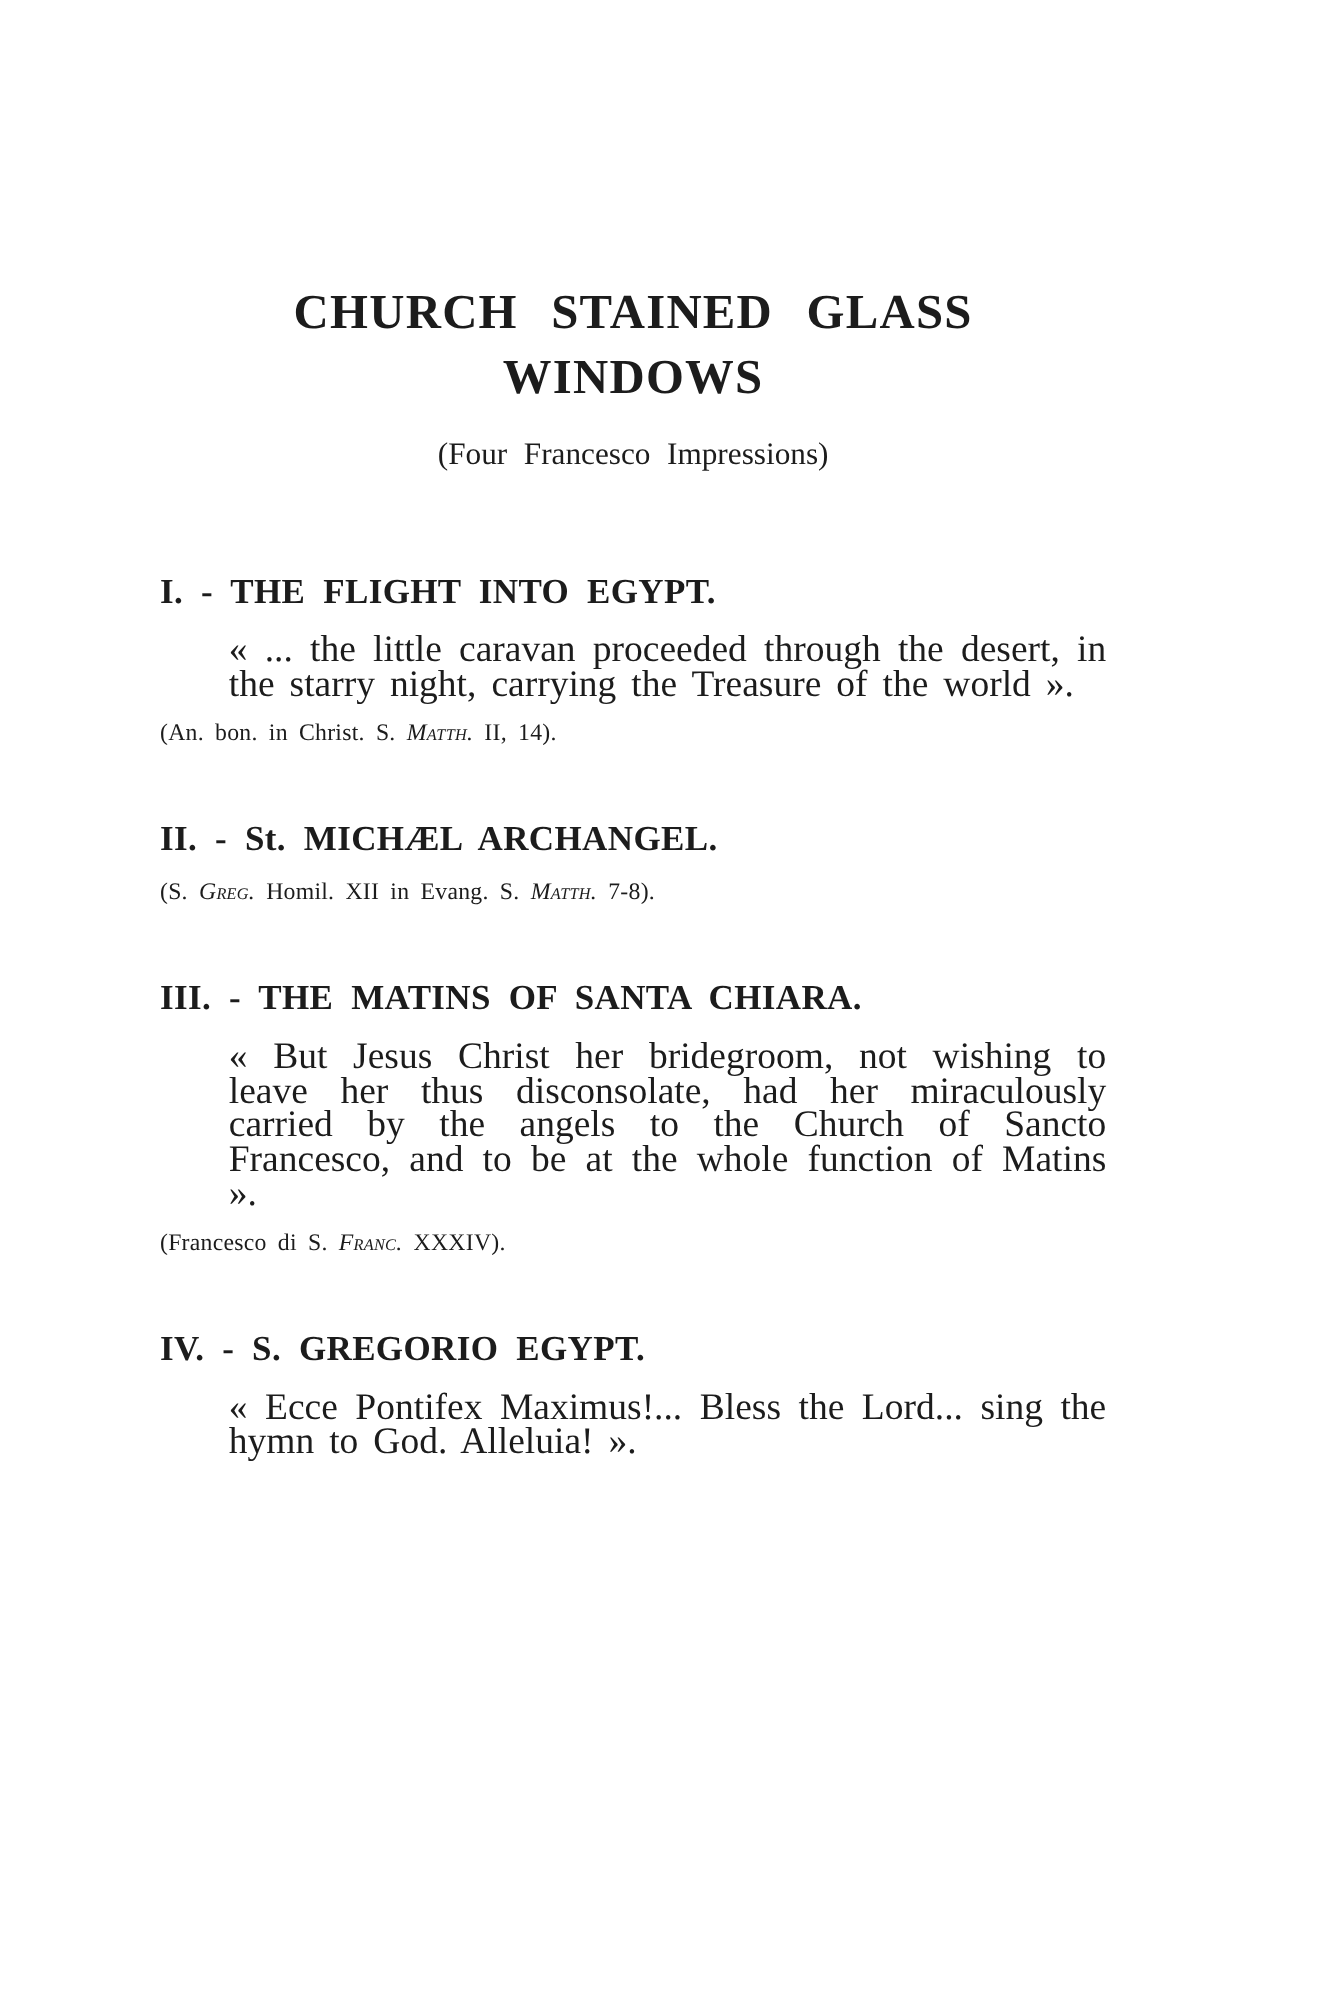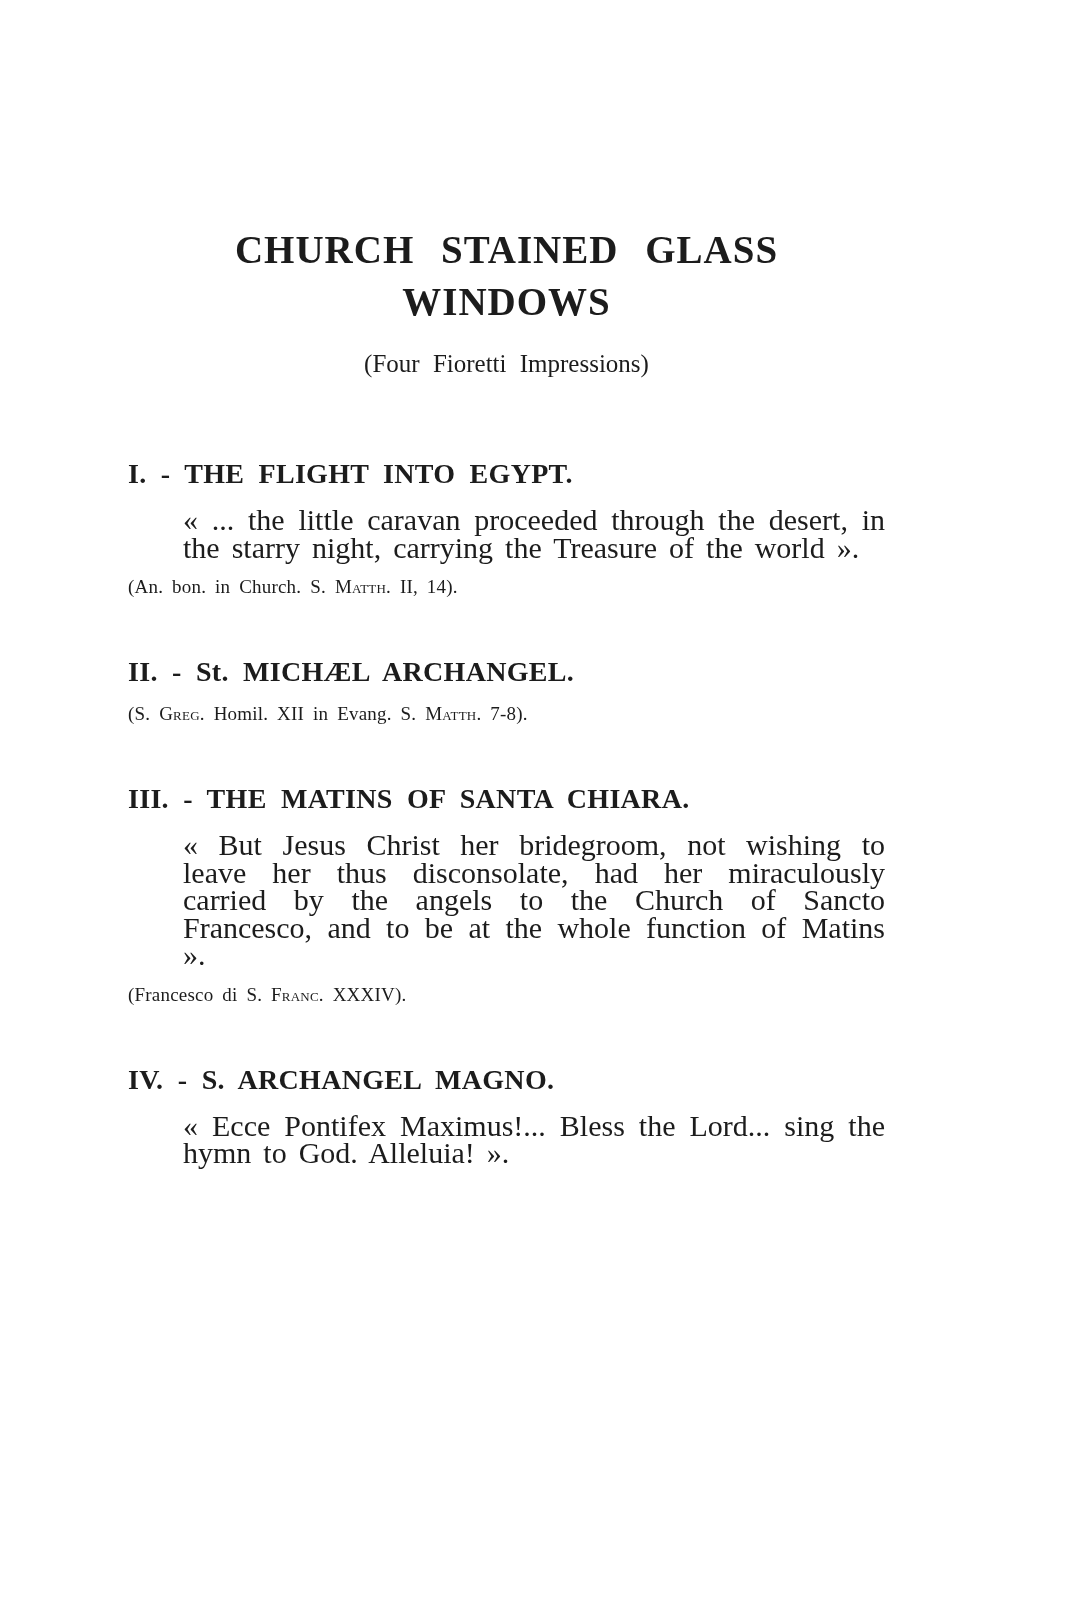--- a/index.html
+++ b/index.html
@@ -57,50 +57,50 @@
     line-height: 27.5px;
     text-align: justify;
     word-spacing: 4.5px;
   }
   .citation {
     margin: 15px 0 0 0;
     font-size: 19px;
     word-spacing: 4px;
     letter-spacing: 0.2px;
   }
-  .sc { font-variant: small-caps; }
+  .sc { font-variant: small-caps; font-style: italic; }
 </style>
 </head>
 <body>
 
 <div class="page">
   <div class="column">
 
     <h1 class="title">
       <span class="title-line">CHURCH STAINED GLASS</span>
       <span class="title-line">WINDOWS</span>
     </h1>
-    <p class="subtitle">(Four Fioretti Impressions)</p>
+    <p class="subtitle">(Four Francesco Impressions)</p>
 
     <section class="movement first">
       <h2>I. - THE FLIGHT INTO EGYPT.</h2>
       <p class="quote">« ... the little caravan proceeded through the desert, in the starry night, carrying the Treasure of the world ».</p>
-      <p class="citation"><span>(An. bon. in Church. S. </span><span class="sc">Matth.</span><span> II, 14).</span></p>
+      <p class="citation"><span>(An. bon. in Christ. S. </span><span class="sc">Matth.</span><span> II, 14).</span></p>
     </section>
 
     <section class="movement">
       <h2>II. - St. MICHÆL ARCHANGEL.</h2>
       <p class="citation"><span>(S. </span><span class="sc">Greg.</span><span> Homil. XII in Evang. S. </span><span class="sc">Matth.</span><span> 7-8).</span></p>
     </section>
 
     <section class="movement">
       <h2>III. - THE MATINS OF SANTA CHIARA.</h2>
       <p class="quote">« But Jesus Christ her bridegroom, not wishing to leave her thus disconsolate, had her miraculously carried by the angels to the Church of Sancto Francesco, and to be at the whole function of Matins ».</p>
       <p class="citation"><span>(Francesco di S. </span><span class="sc">Franc.</span><span> XXXIV).</span></p>
     </section>
 
     <section class="movement">
-      <h2>IV. - S. ARCHANGEL MAGNO.</h2>
+      <h2>IV. - S. GREGORIO EGYPT.</h2>
       <p class="quote">« Ecce Pontifex Maximus!... Bless the Lord... sing the hymn to God. Alleluia! ».</p>
     </section>
 
   </div>
 </div>
 
 </body></html>

